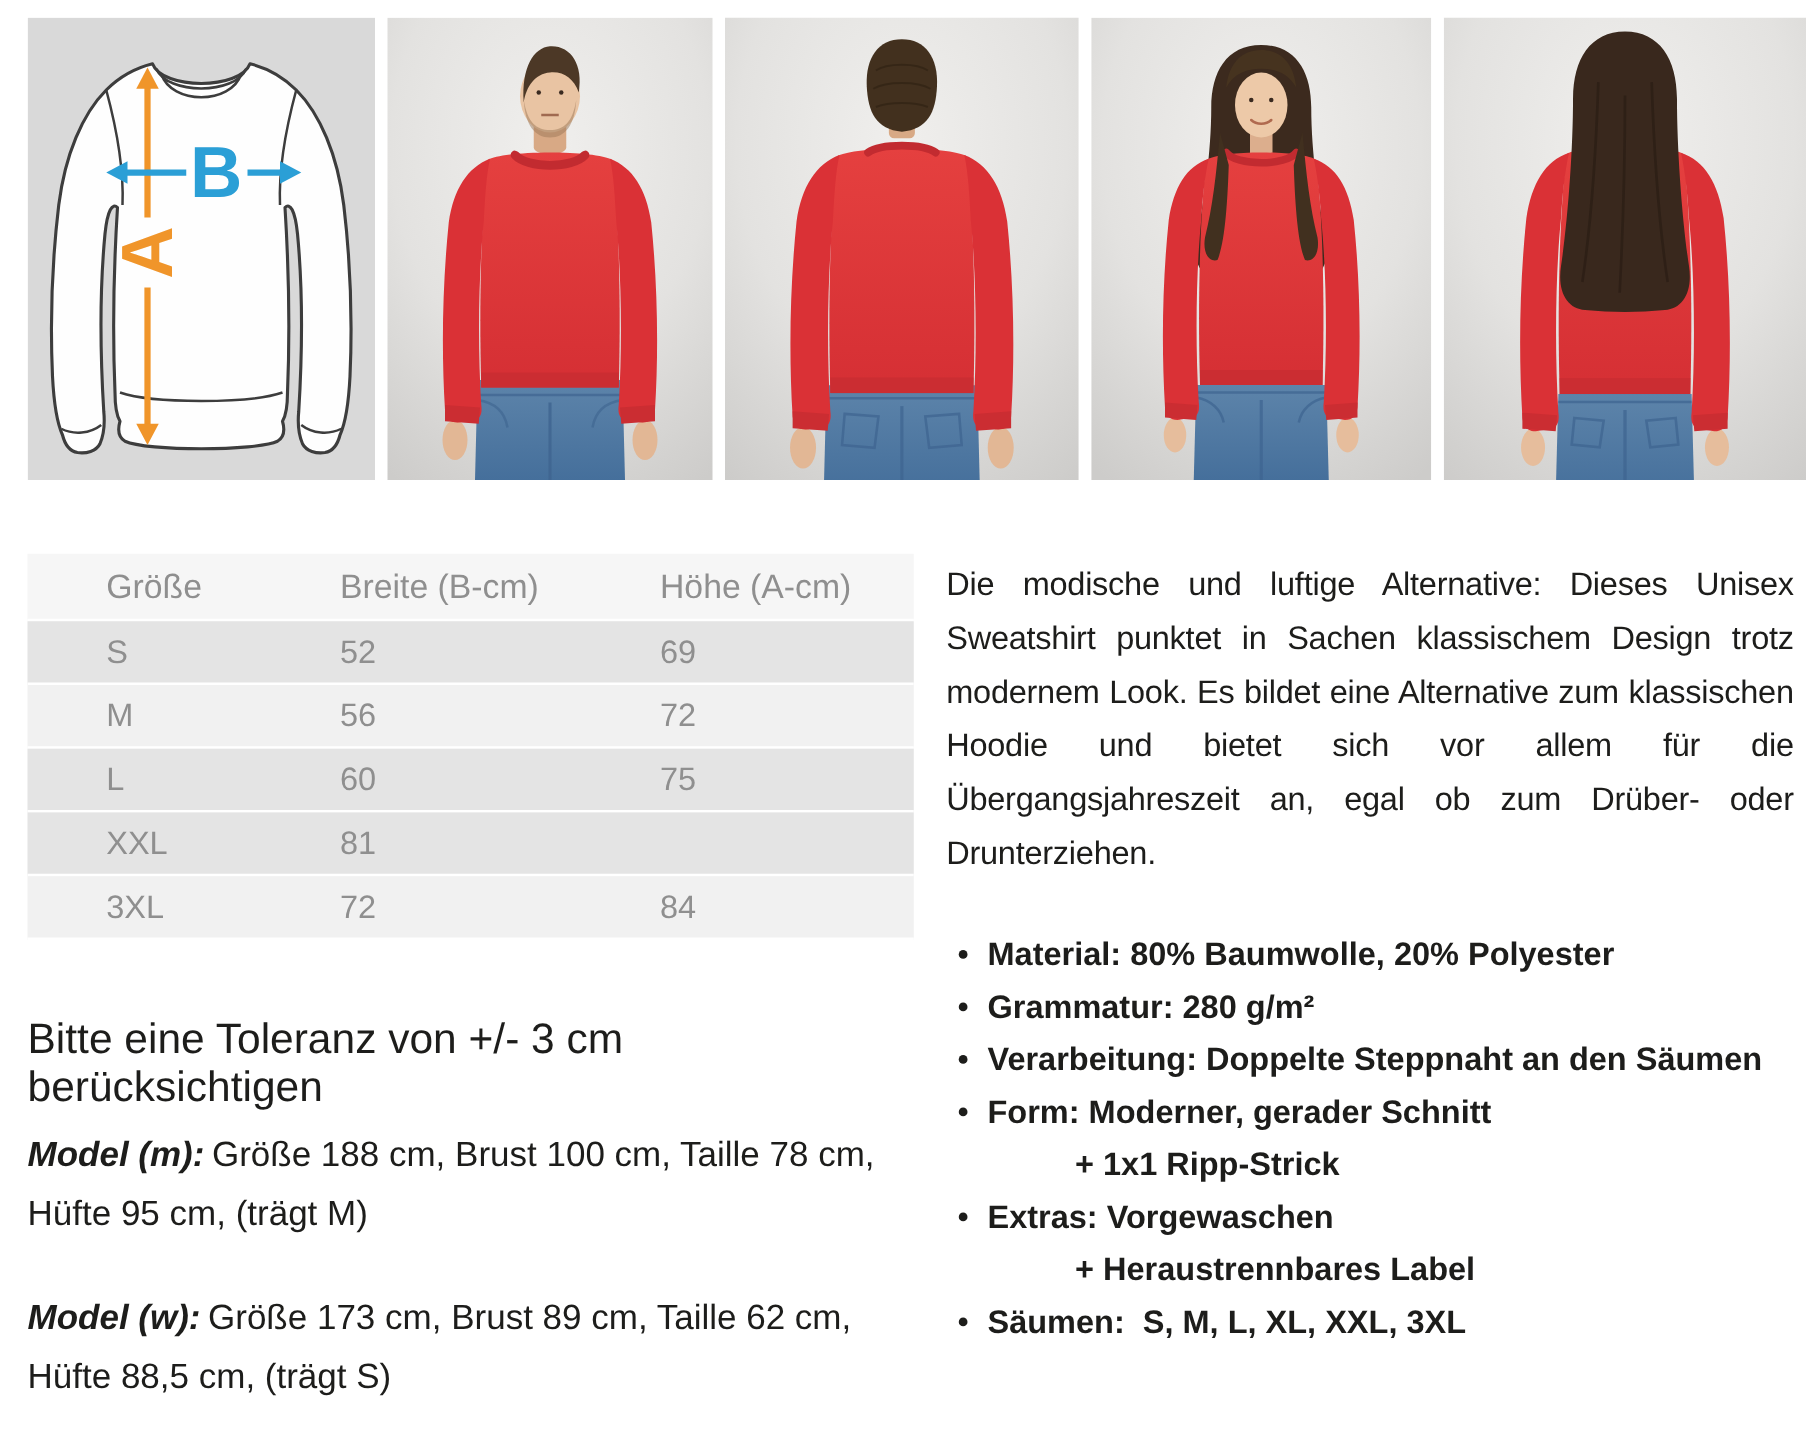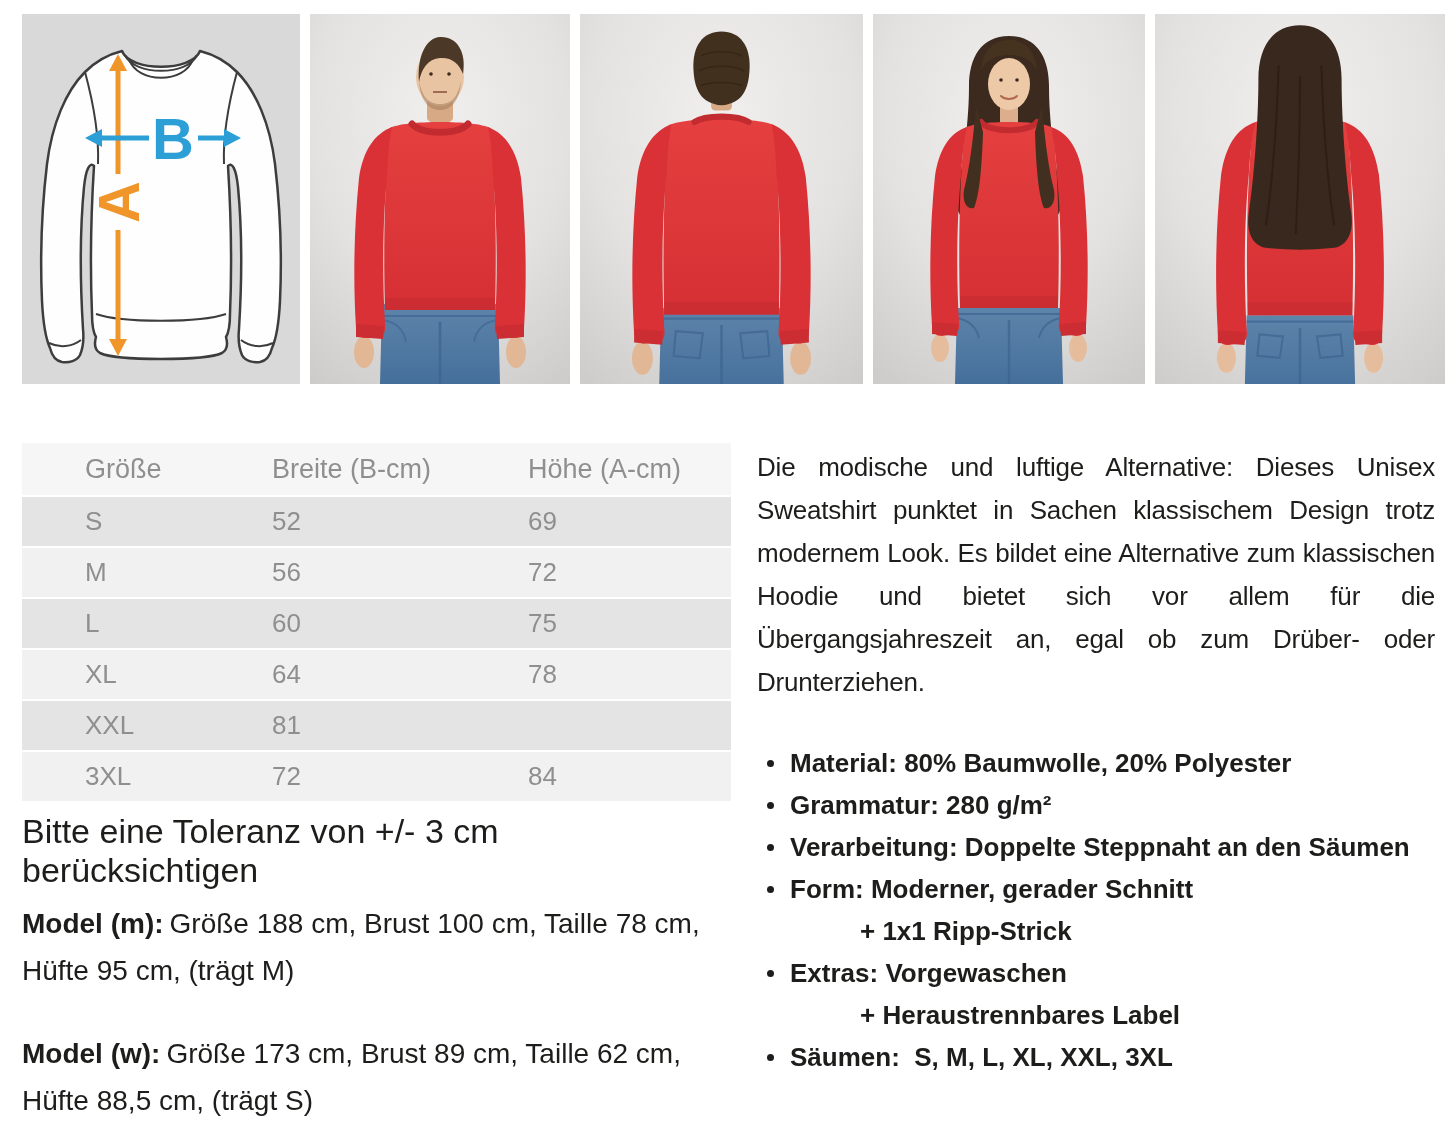--- a/index.html
+++ b/index.html
@@ -22,21 +22,21 @@
   .size-table { position:absolute; left:22px; top:443px; width:709px; font-size:26px; color:var(--table_text,#8f8f8f); }
   .t-row { display:grid; grid-template-columns:250px 256px 1fr; align-items:center;
     height:51px; border-bottom:2px solid #fff; }
   .t-row > div:first-child { padding-left:63px; }
   .t-head { height:54px; background:#f6f6f6; font-size:27px; }
   .row-dark  { background:#e4e4e4; }
   .row-light { background:#f1f1f1; }
   
   .tolerance { position:absolute; left:22px; top:812px; width:700px; font-size:34px; }
   .note-block { position:absolute; left:22px; width:706px; font-size:28px; line-height:47px; }
-  .note-block strong { font-weight:bold; margin-right:6px; }
+  .note-block strong { font-weight:bold; margin-right:6px;font-style:italic; }
   .model-m { top:900px; }
   .model-w { top:1030px; }
   
   .desc-col { position:absolute; left:757px; top:446px; width:678px; }
   .desc-par { font-size:26px; line-height:43px; text-align:justify; letter-spacing:-0.2px; }
   .detail-list { margin-top:38px;font-weight:bold; }
   .detail-item { position:relative; padding-left:33px; font-size:26px; line-height:42px; }
   .detail-item span { white-space:pre-wrap; }
   .detail-item.bullet::before { content:""; position:absolute; left:10px; top:18px;
     width:7px; height:7px; border-radius:50%; background:var(--body_text,#1d1d1b); }
@@ -230,25 +230,20 @@
     <div class="t-row row-light">
       <div>M</div>
       <div>56</div>
       <div>72</div>
     </div>
     <div class="t-row row-dark">
       <div>L</div>
       <div>60</div>
       <div>75</div>
     </div>
-    <div class="t-row row-light">
-      <div>XL</div>
-      <div>64</div>
-      <div>78</div>
-    </div>
     <div class="t-row row-dark">
       <div>XXL</div>
       <div>81</div>
     </div>
     <div class="t-row row-light">
       <div>3XL</div>
       <div>72</div>
       <div>84</div>
     </div>
   </div>

